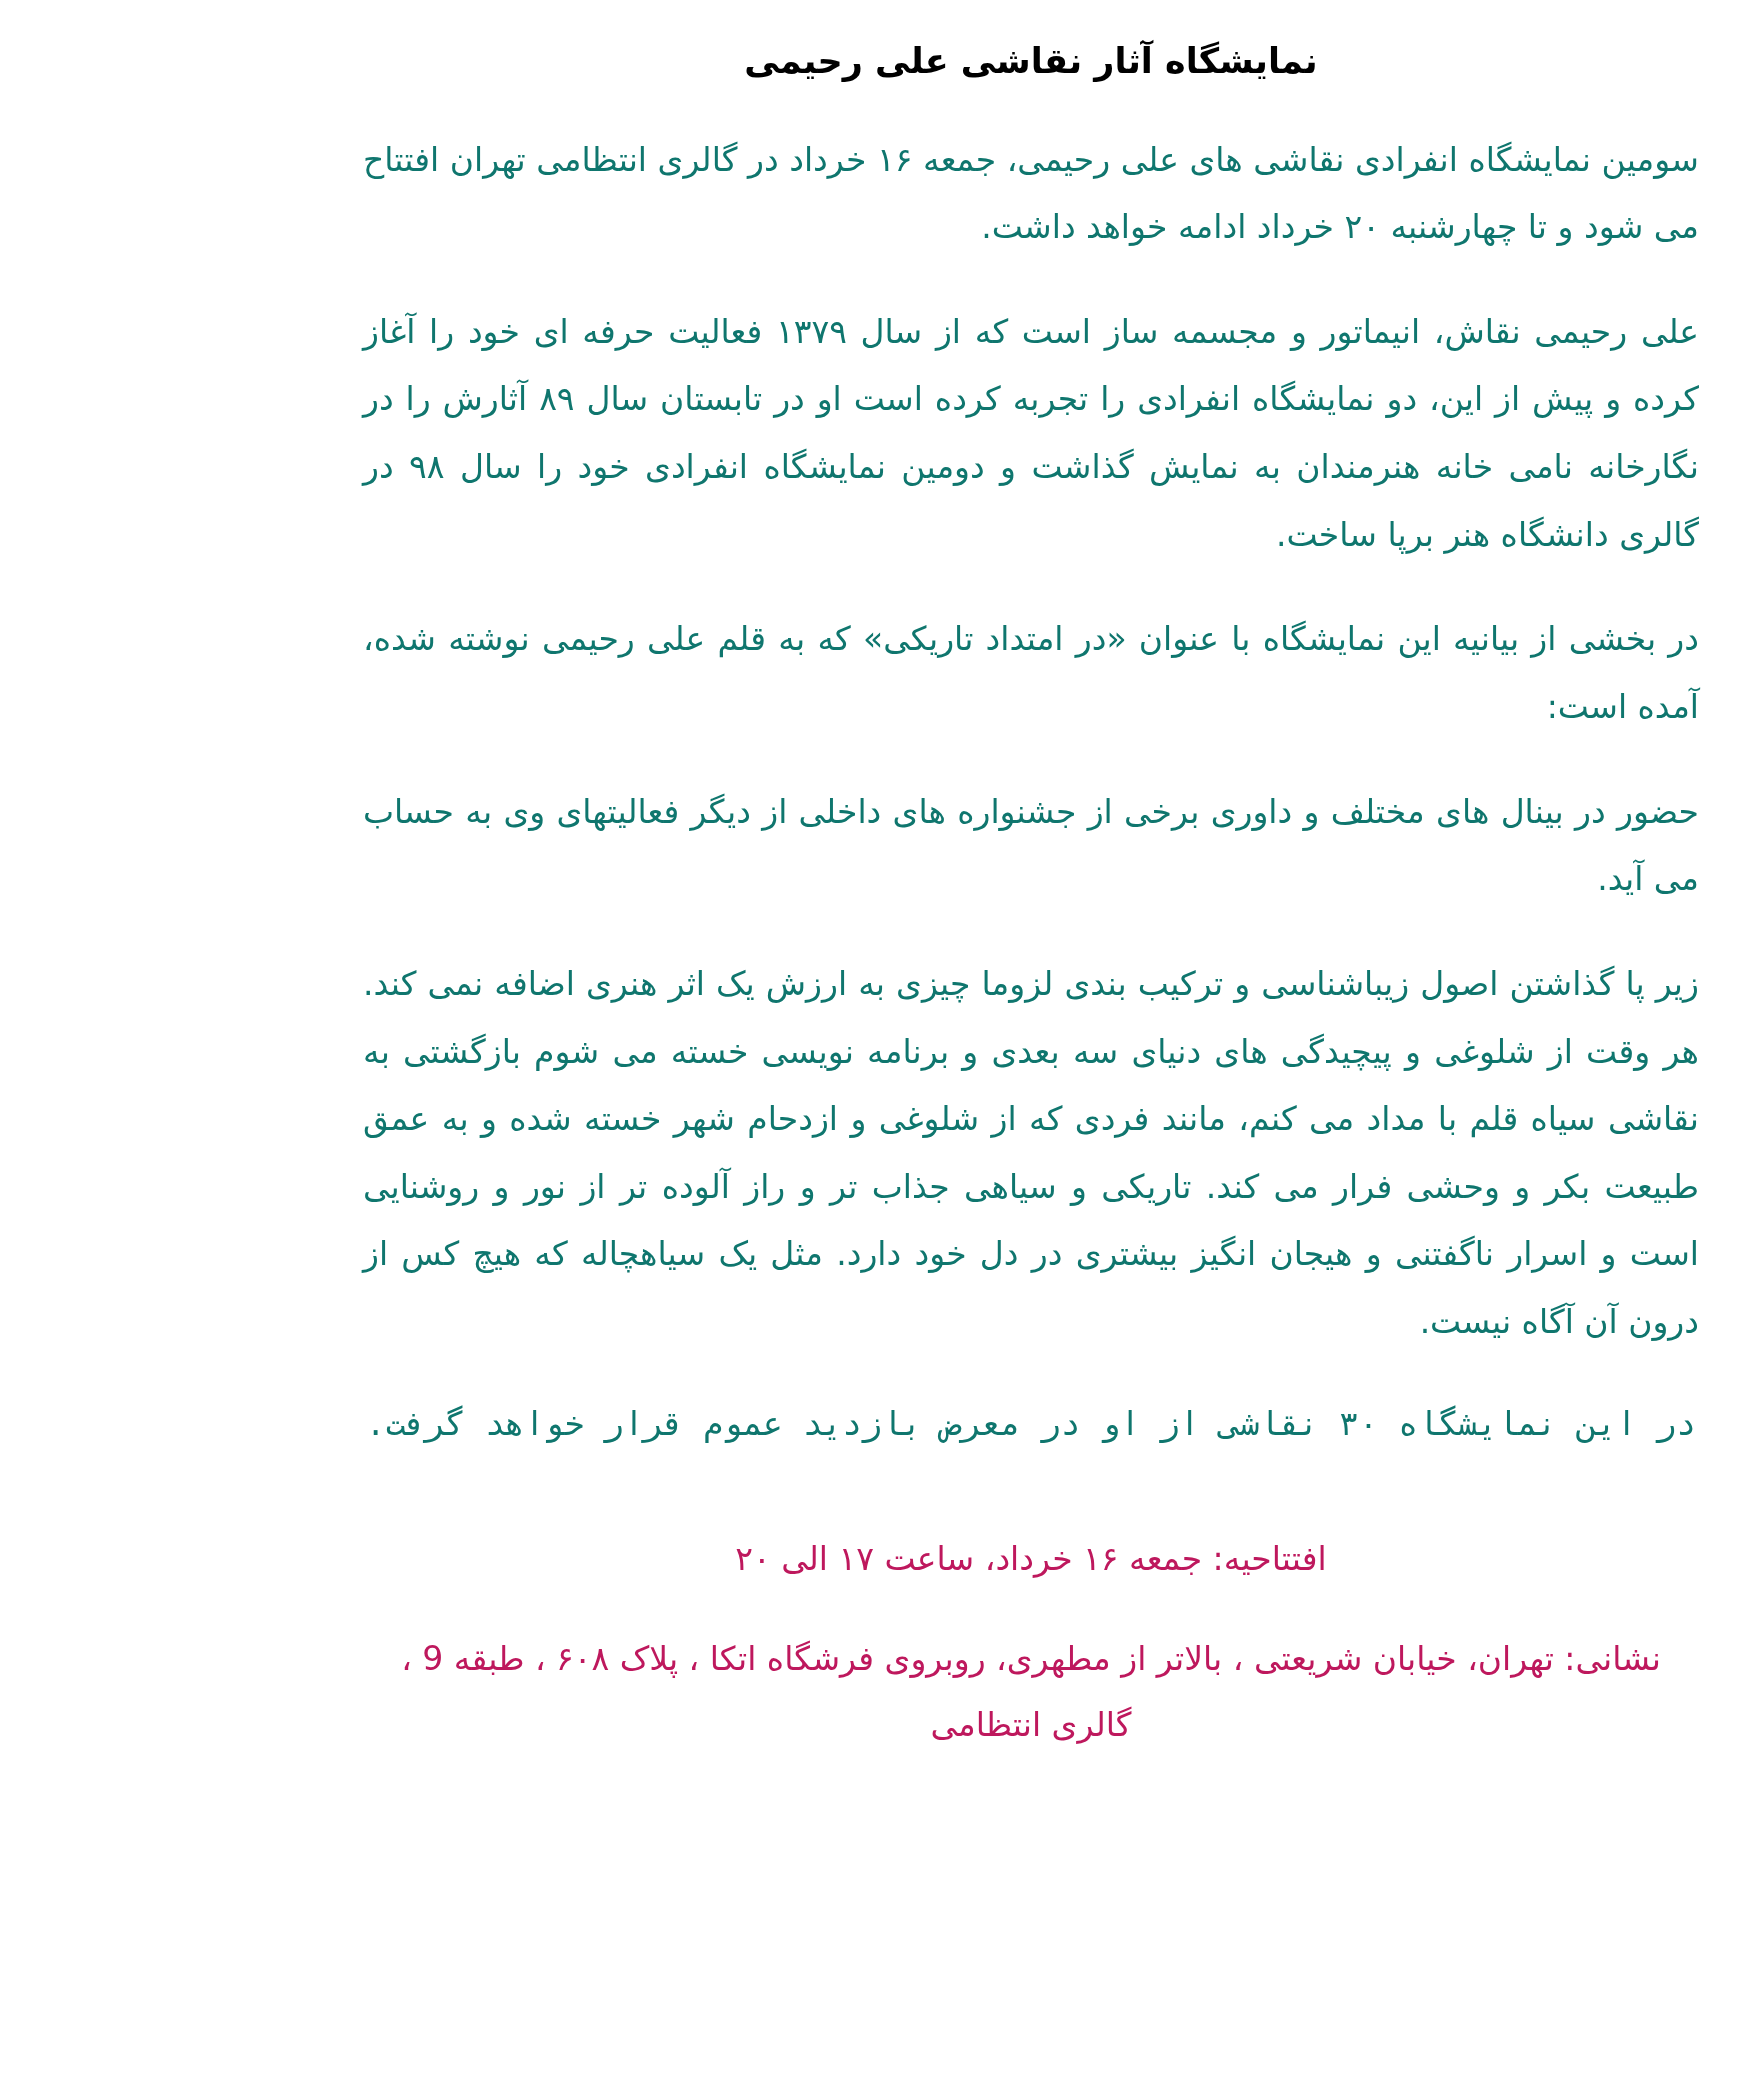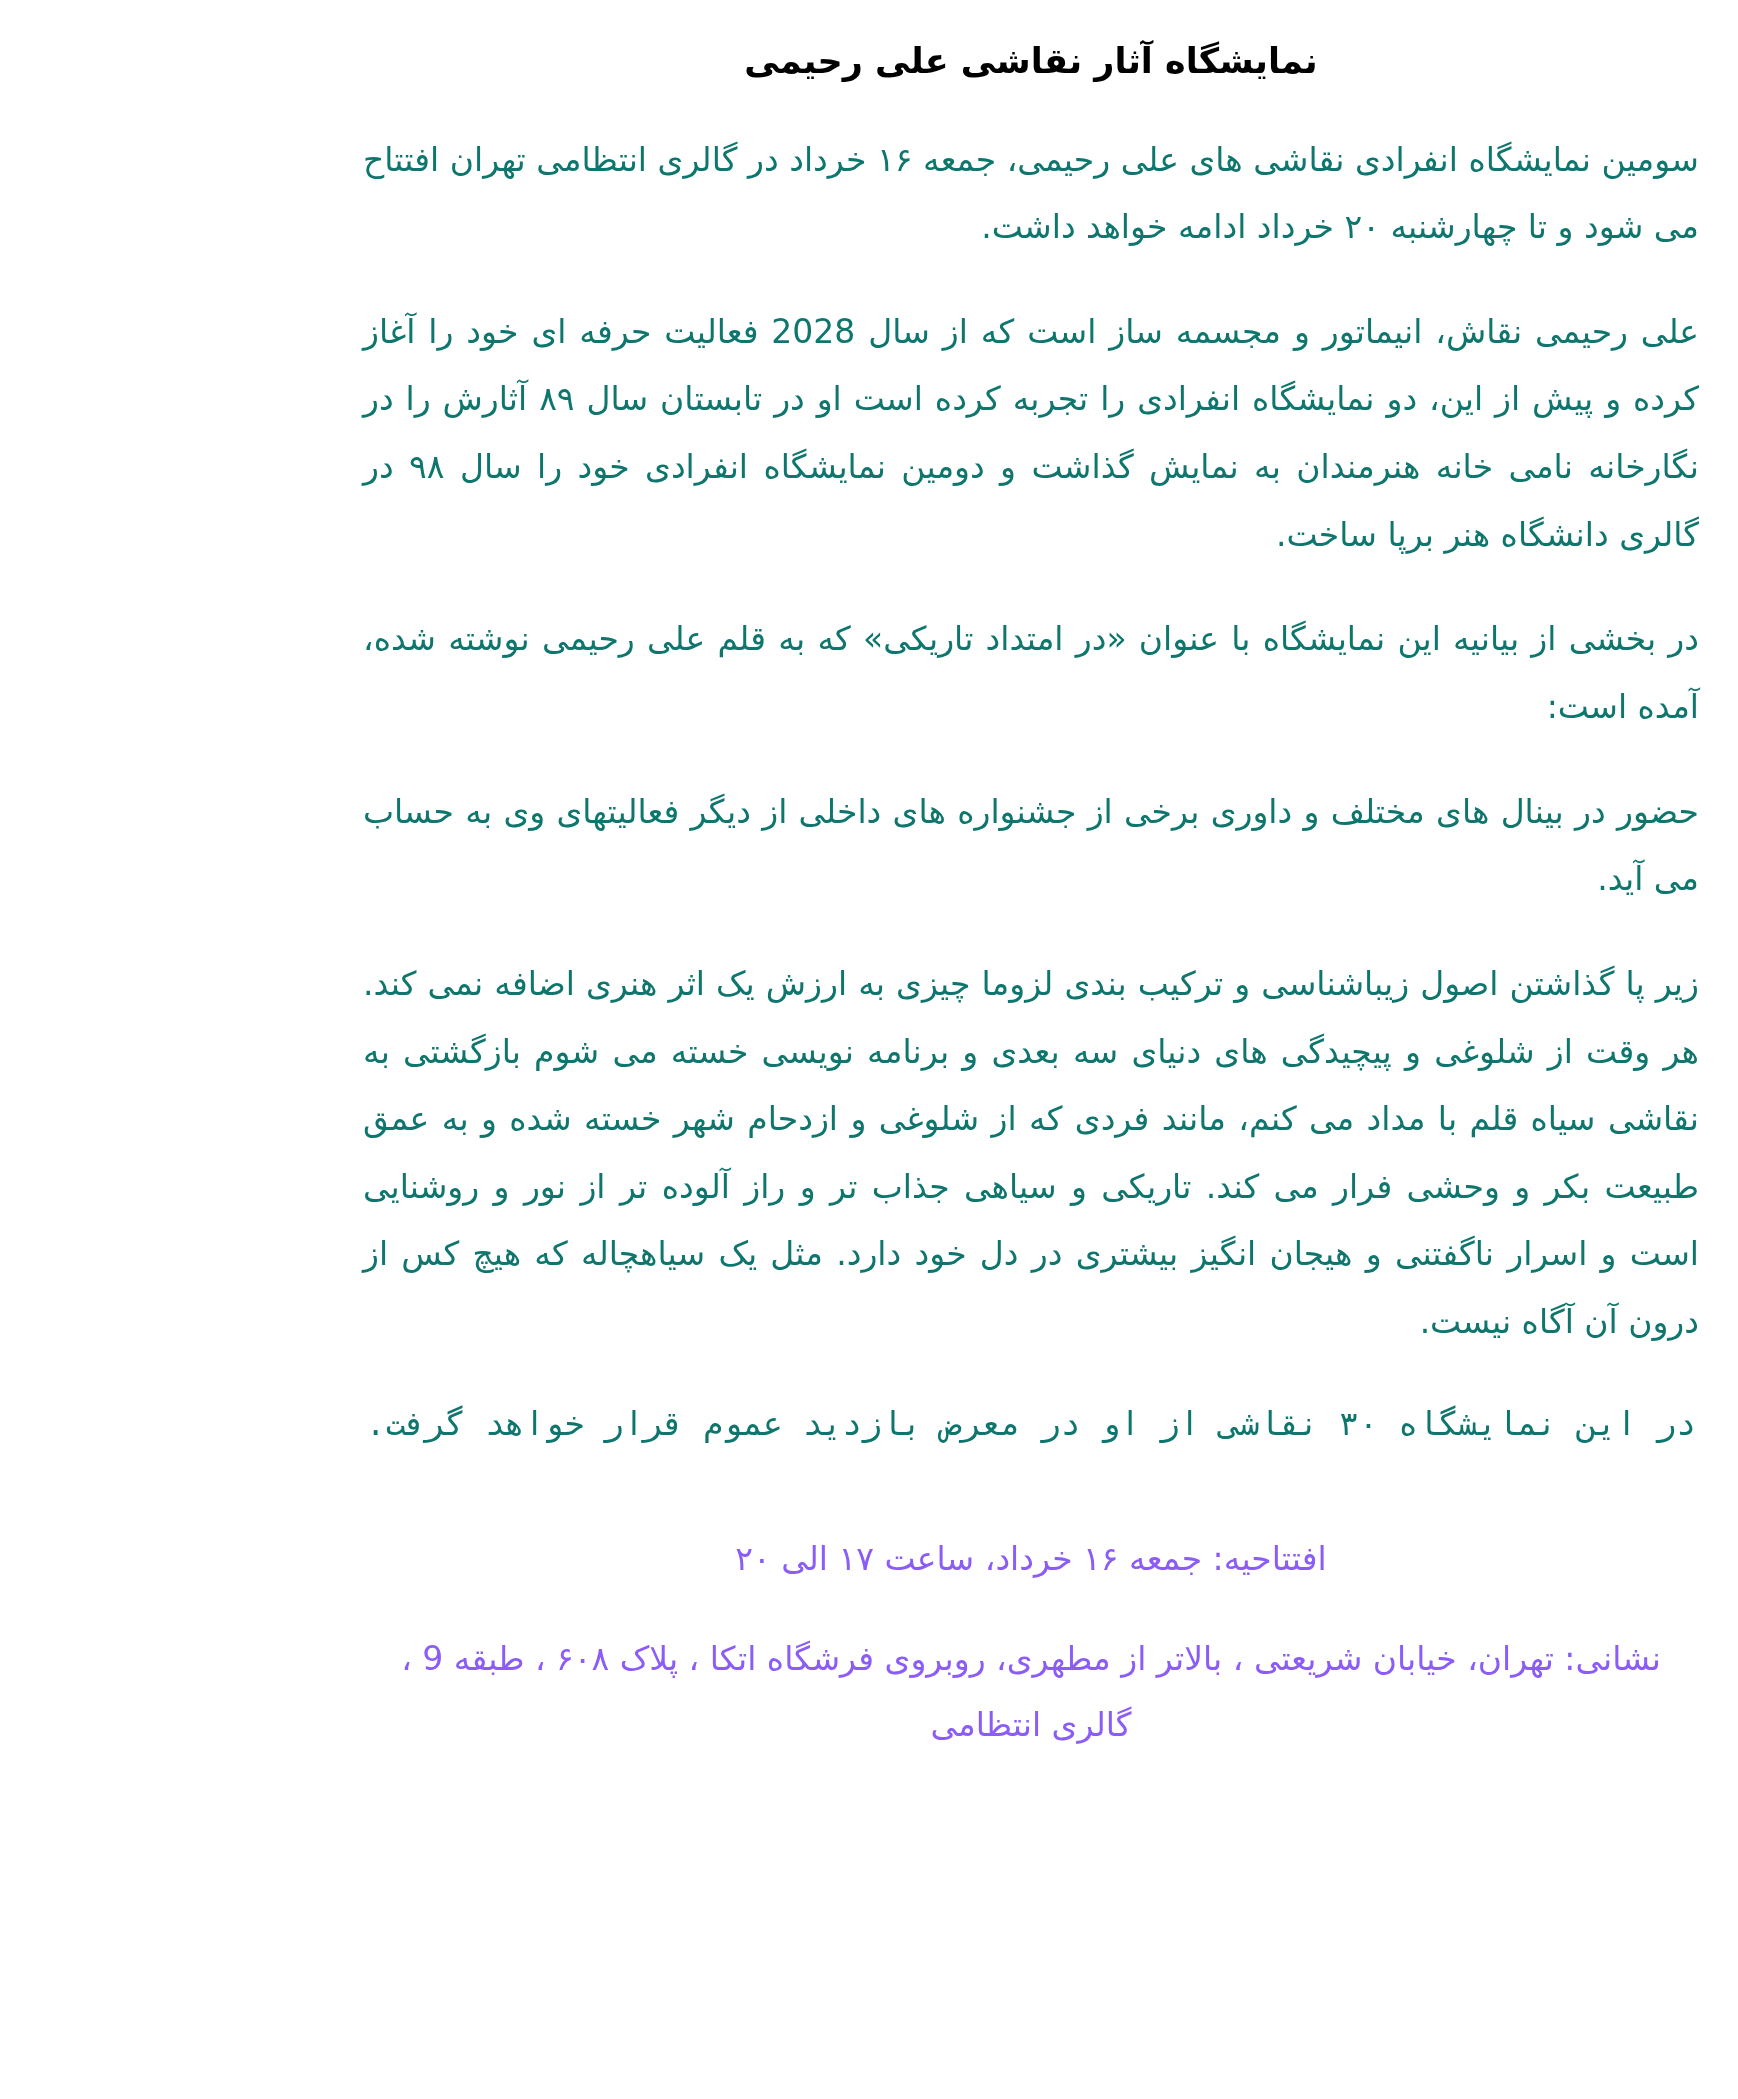--- a/index.html
+++ b/index.html
@@ -43,36 +43,36 @@
     text-align: justify;
   }
   .spacer-lg {
     height: 29px;
   }
   .info-line {
     font-size: 33px;
     line-height: 2.0;
     text-align: center;
     margin: 0 0 34px 0;
-    color: #8b5cf6;
+    color: #be185d;
   }
   .info-line.last {
     margin-bottom: 0;
   }
 </style>
 </head>
 <body>
 
 <div class="page">
 
   <h1 class="doc-title">نمایشگاه آثار نقاشی علی رحیمی</h1>
 
   <p class="para block">سومین نمایشگاه انفرادی نقاشی های علی رحیمی، جمعه ۱۶ خرداد در گالری انتظامی تهران افتتاح می شود و تا چهارشنبه ۲۰ خرداد ادامه خواهد داشت.</p>
 
-  <p class="para block">علی رحیمی نقاش، انیماتور و مجسمه ساز است که از سال 2028 فعالیت حرفه ای خود را آغاز کرده و پیش از این، دو نمایشگاه انفرادی را تجربه کرده است او در تابستان سال  ۸۹ آثارش را در نگارخانه نامی خانه هنرمندان به نمایش گذاشت و دومین نمایشگاه انفرادی خود را سال ۹۸ در گالری دانشگاه هنر برپا ساخت.</p>
+  <p class="para block">علی رحیمی نقاش، انیماتور و مجسمه ساز است که از سال ۱۳۷۹ فعالیت حرفه ای خود را آغاز کرده و پیش از این، دو نمایشگاه انفرادی را تجربه کرده است او در تابستان سال  ۸۹ آثارش را در نگارخانه نامی خانه هنرمندان به نمایش گذاشت و دومین نمایشگاه انفرادی خود را سال ۹۸ در گالری دانشگاه هنر برپا ساخت.</p>
 
   <p class="para block">در بخشی از بیانیه این نمایشگاه  با عنوان «در امتداد تاریکی» که به قلم علی رحیمی نوشته شده، آمده است:</p>
 
   <p class="para block">حضور در بینال های مختلف و داوری برخی از جشنواره های داخلی از دیگر فعالیتهای وی به حساب می آید.</p>
 
   <p class="para block">زیر پا گذاشتن اصول زیباشناسی و ترکیب بندی لزوما چیزی به ارزش یک اثر هنری اضافه نمی کند. هر وقت از شلوغی و پیچیدگی های دنیای سه بعدی و برنامه نویسی خسته می شوم بازگشتی به نقاشی سیاه قلم با مداد می کنم، مانند فردی که از شلوغی و ازدحام شهر خسته شده و به عمق طبیعت بکر و وحشی فرار می کند. تاریکی و سیاهی جذاب تر و راز آلوده تر از نور و روشنایی است و اسرار ناگفتنی و هیجان انگیز بیشتری در دل خود دارد. مثل یک سیاهچاله که هیچ کس از درون آن آگاه نیست.</p>
 
   <p class="para center-ish">در این نمایشگاه  ۳۰ نقاشی از او در معرض بازدید عموم قرار خواهد گرفت.</p>
 
   <div class="spacer-lg"></div>

